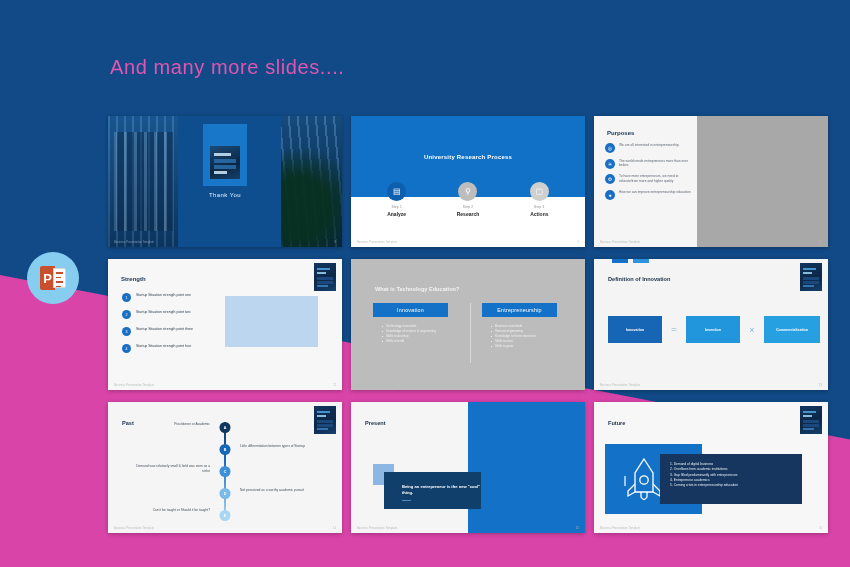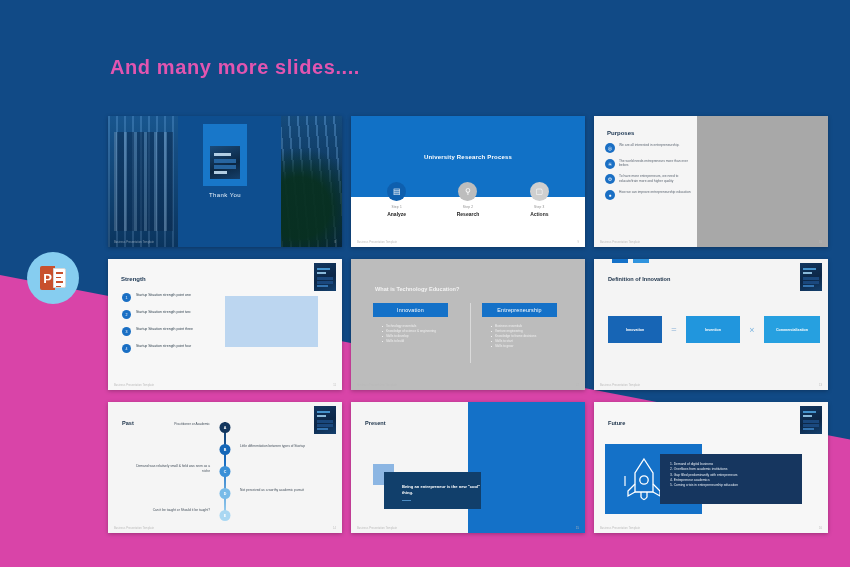--- a/index.html
+++ b/index.html
@@ -14,21 +14,21 @@
   .bg-navy{ position:absolute; inset:0; background:#114a86; }
   .bg-pink{
     position:absolute; left:0; top:0; width:100%; height:100%;
     background:#d944a8;
     clip-path: polygon(0% 48.5%, 100% 77.5%, 100% 100%, 0% 100%);
   }
 
   
   #heading{
     position:absolute; left:110px; top:56px; z-index:5;
-    font-size:20px; font-weight:bold; color:#e255b0;
+    font-size:20px; font-weight:normal; color:#e255b0;
     letter-spacing:0.6px;
   }
 
   
   #ppt-badge{
     position:absolute; left:27px; top:252px; width:52px; height:52px;
     border-radius:50%; background:#86cdf0; z-index:9;
     display:flex; align-items:center; justify-content:center;
   }
   .ppt-glyph{ position:relative; width:26px; height:24px; }

